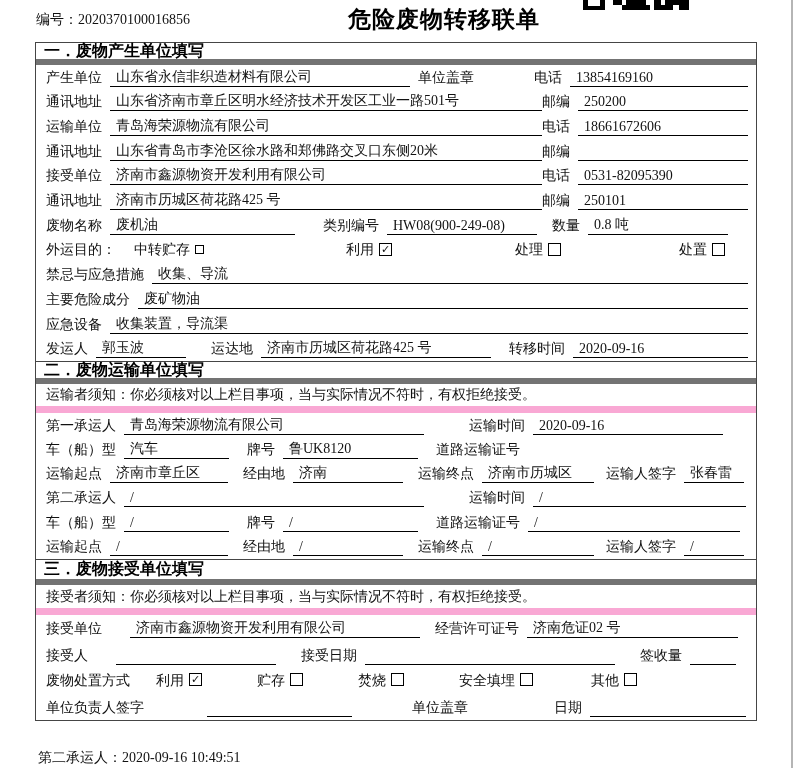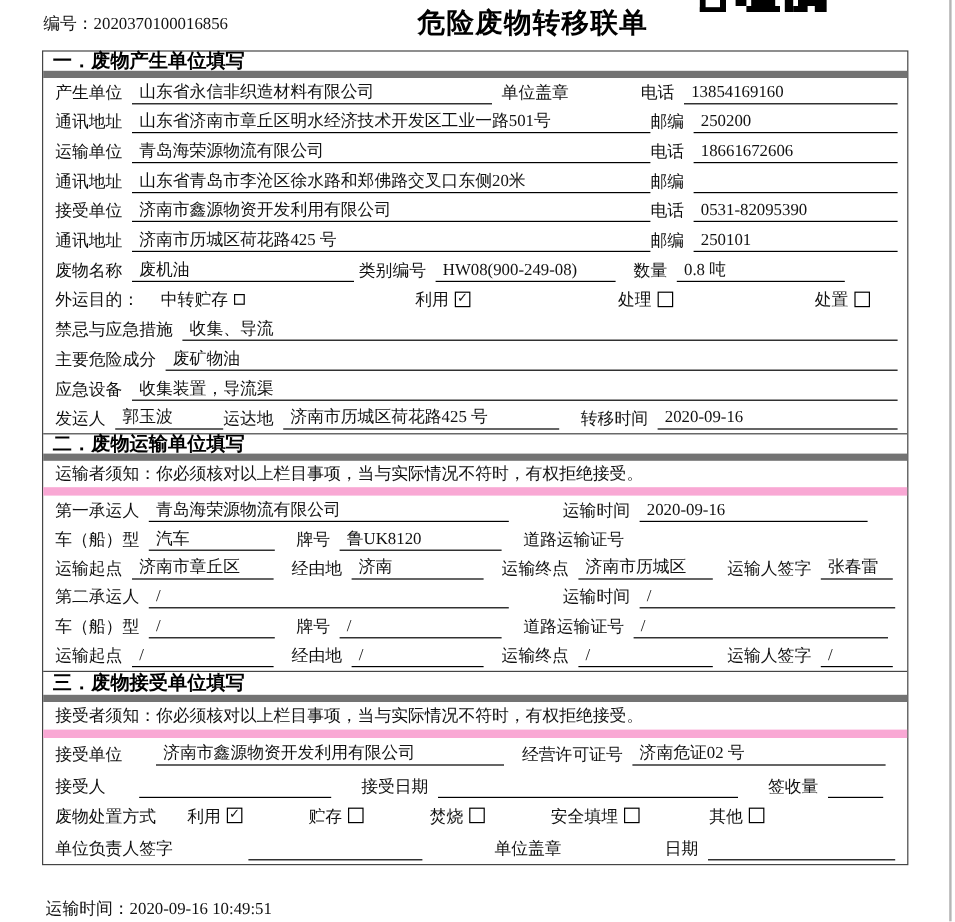--- a/index.html
+++ b/index.html
@@ -120,21 +120,21 @@
   <div class="row h-s1row">
     <span class="lbl">通讯地址</span>
     <span class="uv" style="width:432px">济南市历城区荷花路425 号</span>
     <span class="lbl" style="margin-left:auto">邮编</span>
     <span class="uv" style="width:170px">250101</span>
   </div>
 
   <div class="row h-s1row">
     <span class="lbl">废物名称</span>
     <span class="uv" style="width:185px">废机油</span>
-    <span class="lbl" style="margin-left:4px">类别编号</span>
+    <span class="lbl" style="margin-left:28px">类别编号</span>
     <span class="uv" style="width:150px">HW08(900-249-08)</span>
     <span class="lbl" style="margin-left:15px">数量</span>
     <span class="uv" style="width:140px">0.8 吨</span>
   </div>
 
 
   <div class="row h-s1row" style="align-items:center;padding-bottom:0">
     <span class="lbl">外运目的：</span>
     <span class="cb-item" style="margin-left:10px">
       <span>中转贮存</span>
@@ -165,21 +165,21 @@
   </div>
 
   <div class="row h-s1row">
     <span class="lbl">应急设备</span>
     <span class="uv grow">收集装置，导流渠</span>
   </div>
 
   <div class="row h-s1row">
     <span class="lbl">发运人</span>
     <span class="uv" style="width:90px">郭玉波</span>
-    <span class="lbl" style="">运达地</span>
+    <span class="lbl" style="margin-left:25px">运达地</span>
     <span class="uv" style="width:230px">济南市历城区荷花路425 号</span>
     <span class="lbl" style="margin-left:18px">转移时间</span>
     <span class="uv grow">2020-09-16</span>
   </div>
 
   <div class="sec-hd bt" style="height:23px">二．废物运输单位填写</div>
   <div class="notice-row" style="height:29px">运输者须知：你必须核对以上栏目事项，当与实际情况不符时，有权拒绝接受。</div>
 
   <div class="row h-s2row">
     <span class="lbl">第一承运人</span>
@@ -281,14 +281,14 @@
     <span class="lbl">单位负责人签字</span>
     <span class="uv" style="width:145px;margin-left:55px"></span>
     <span class="lbl" style="margin-left:60px">单位盖章</span>
     <span class="lbl" style="margin-left:78px">日期</span>
     <span class="uv grow" style="margin-right:2px"></span>
   </div>
 
 </div>
 
 <div class="print-time">
-  <span>运输时间：</span><span>2020-09-16 10:49:51</span>
+  <span>第二承运人：</span><span>2020-09-16 10:49:51</span>
 </div>
 
 </body></html>

